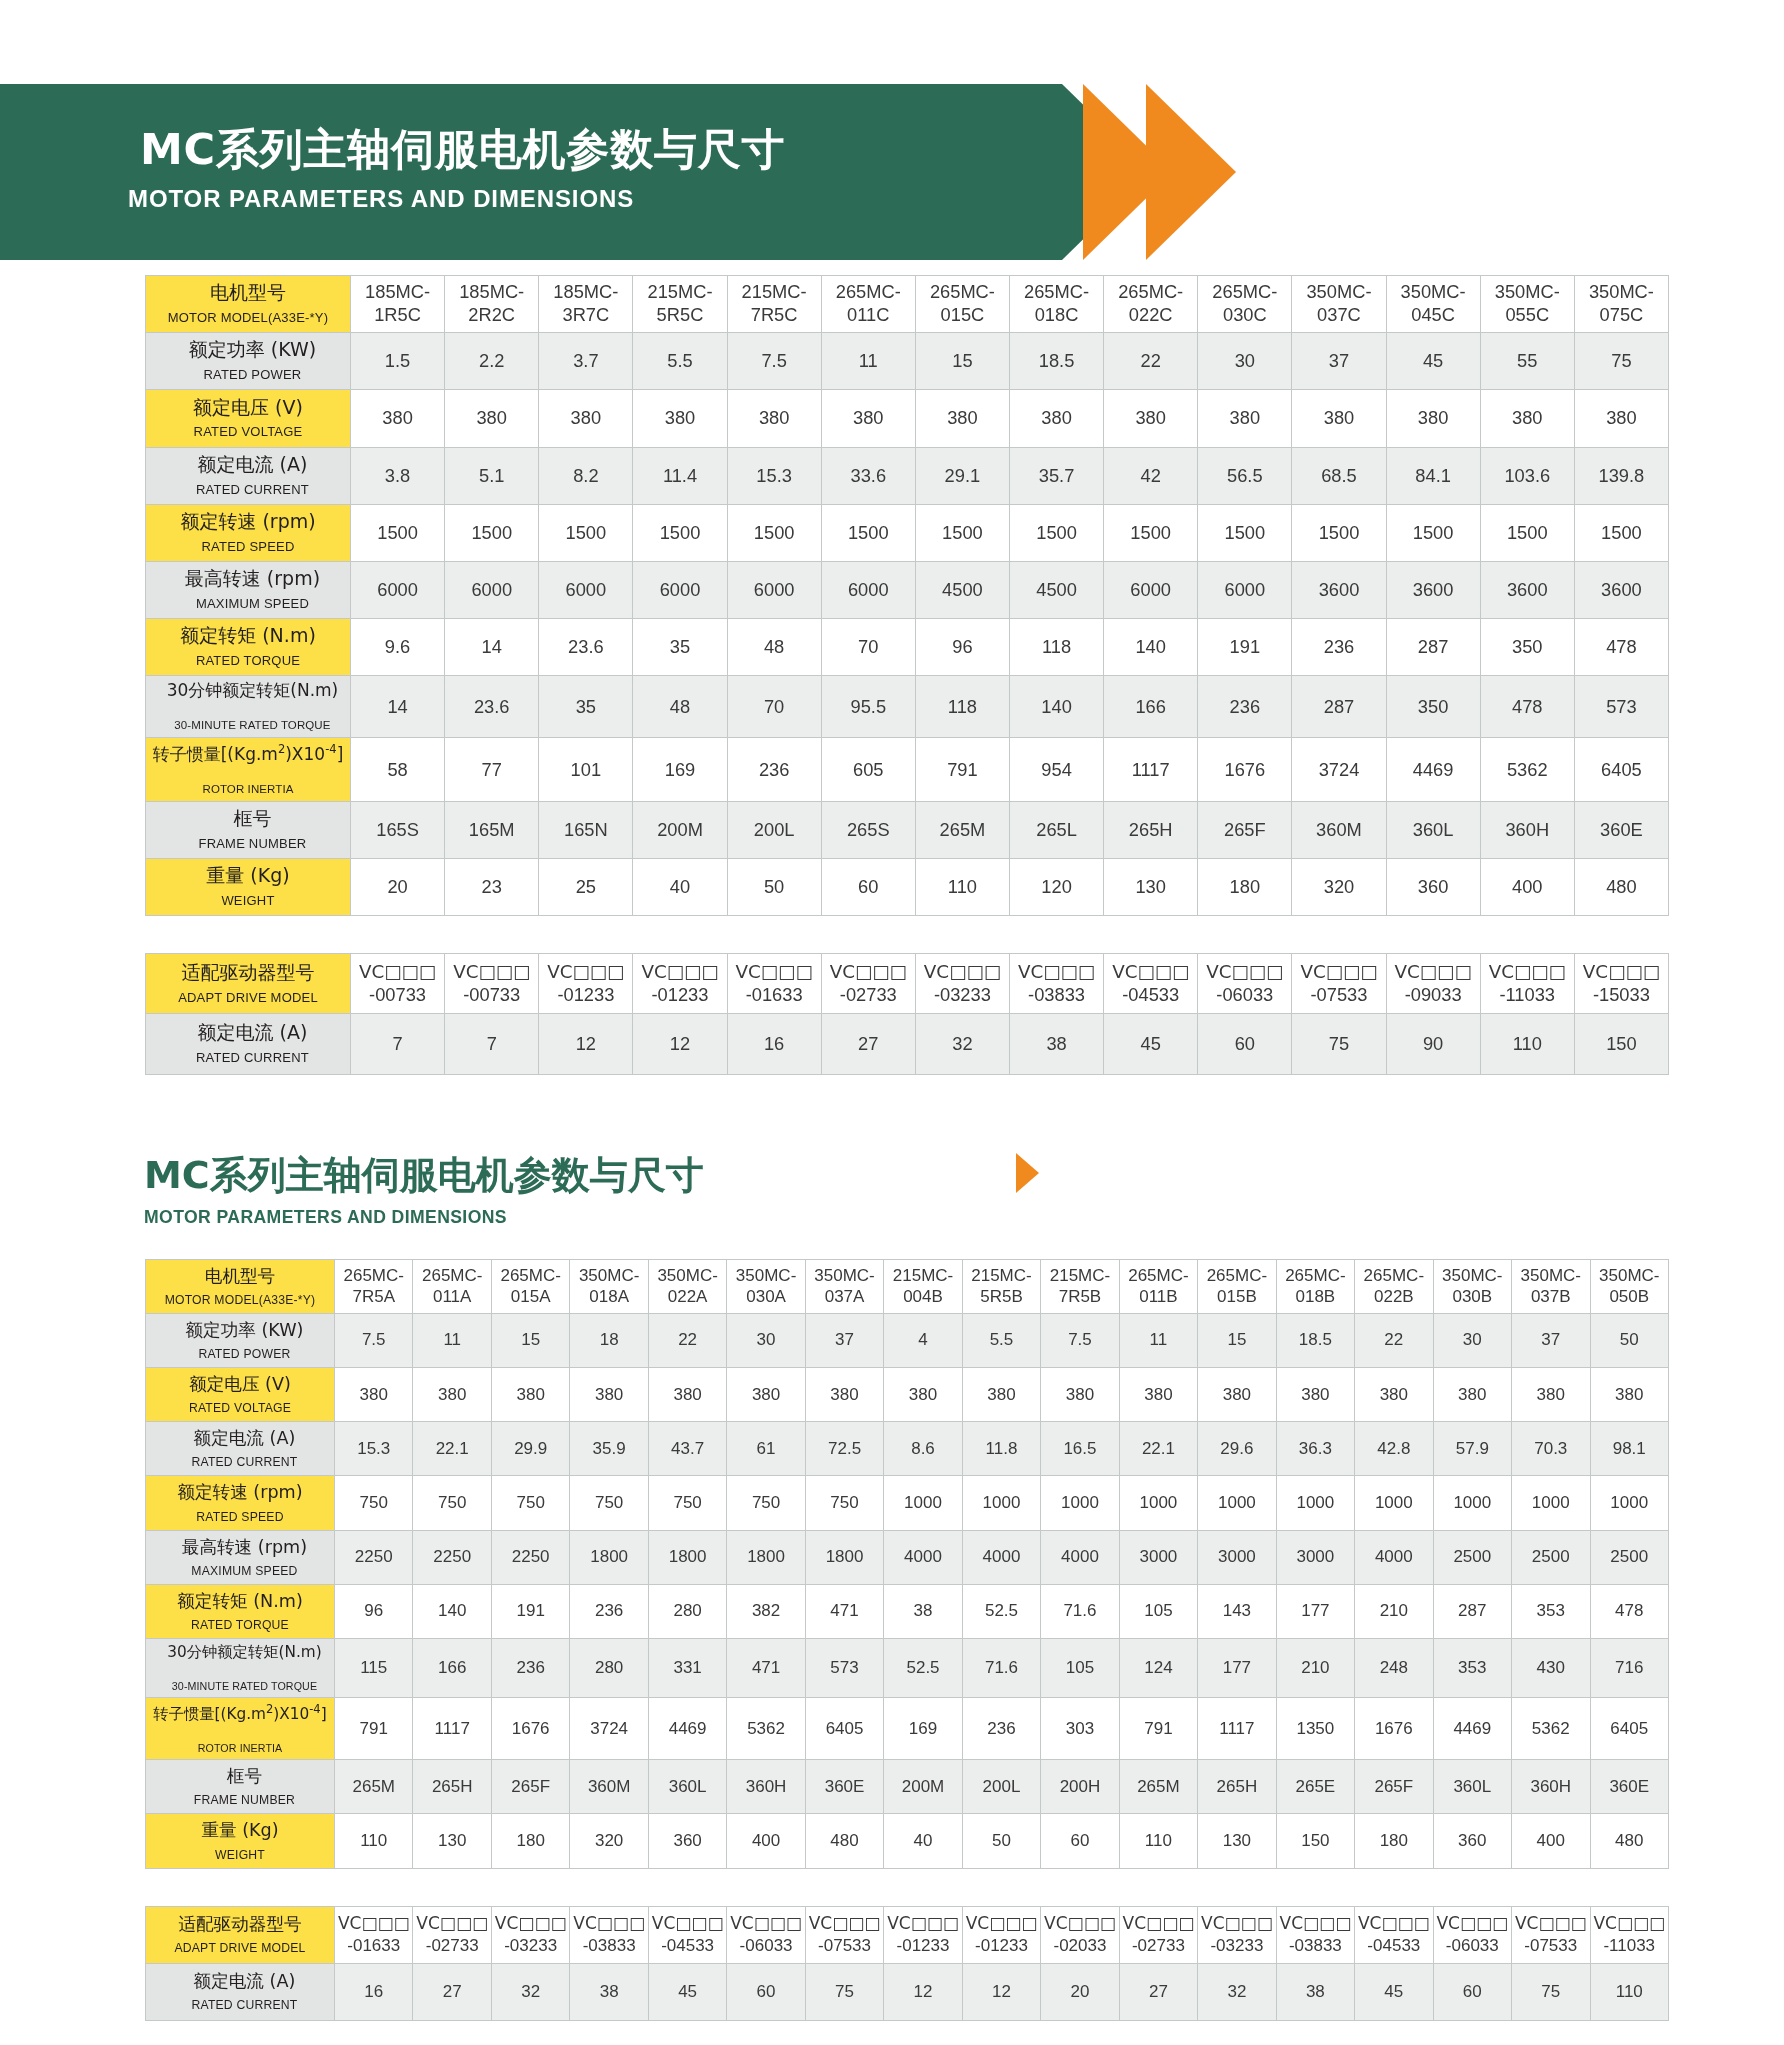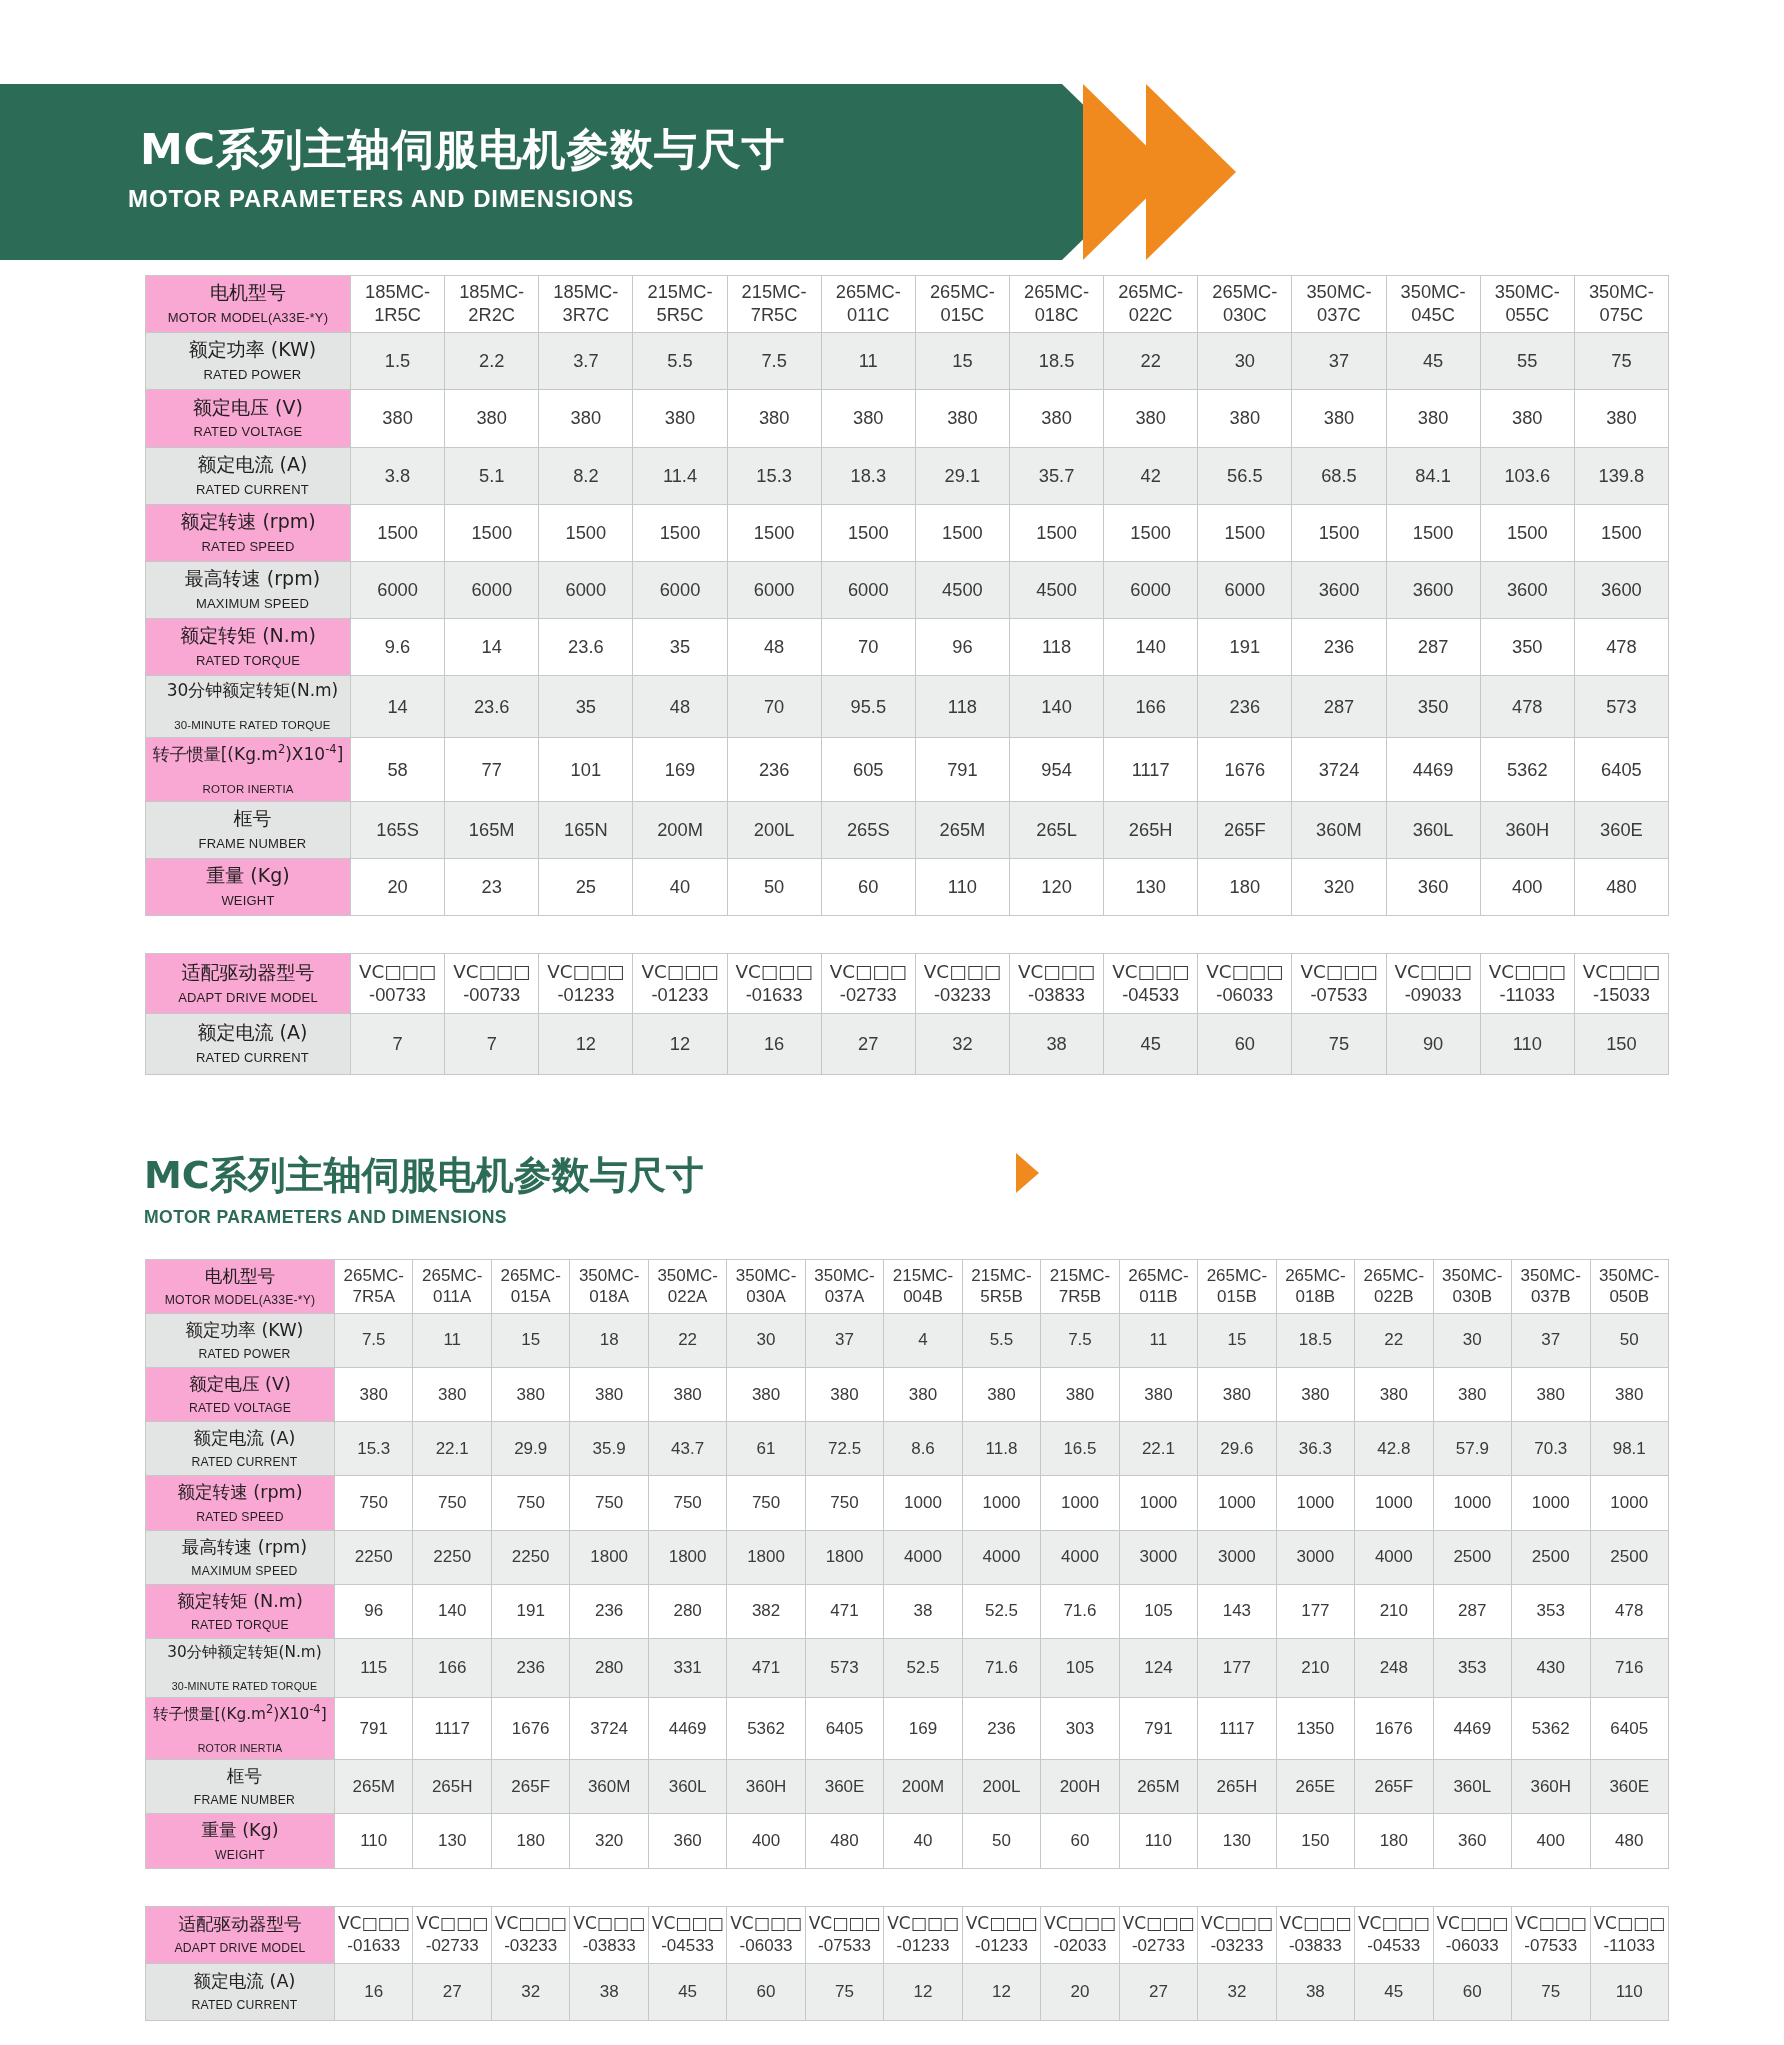--- a/index.html
+++ b/index.html
@@ -138,21 +138,21 @@
     color: #3a3a3a;
     padding: 0;
     height: 47px;
     background: #ffffff;
   }
   table.spec tr.alt td {
     background: #eceeed;
   }
   table.spec td.rowhead {
     width: 205px;
-    background: #f9a8d4;
+    background: #fde047;
     padding: 4.6px 3.1px;
     line-height: 1.15;
   }
   table.spec tr.alt td.rowhead {
     background: #e2e5e3;
     padding-left: 12px;
   }
   .cn {
     display: block;
     font-size: 19px;
@@ -334,21 +334,21 @@
       <tr class="alt">
         <td class="rowhead">
           <span class="cn">额定电流 (A)</span>
           <span class="en">RATED CURRENT</span>
         </td>
       <td>3.8</td>
           <td>5.1</td>
           <td>8.2</td>
           <td>11.4</td>
           <td>15.3</td>
-          <td>18.3</td>
+          <td>33.6</td>
           <td>29.1</td>
           <td>35.7</td>
           <td>42</td>
           <td>56.5</td>
           <td>68.5</td>
           <td>84.1</td>
           <td>103.6</td>
           <td>139.8</td>
         </tr>
       <tr>

